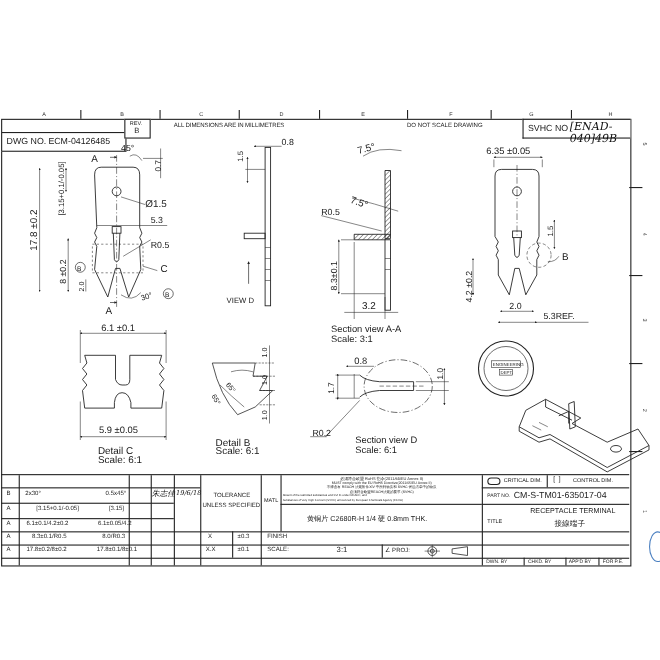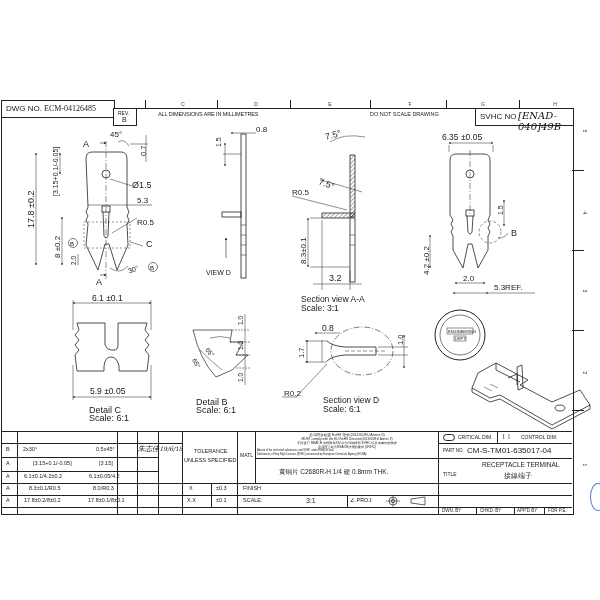--- a/index.html
+++ b/index.html
@@ -44,23 +44,23 @@
   <div class="abs" style="left:0;top:142px;width:12px;height:1px;background:#222"></div>
   <div class="abs" style="left:0;top:222px;width:12px;height:1px;background:#222"></div>
   <div class="abs" style="left:0;top:302px;width:12px;height:1px;background:#222"></div>
 </div>
 <span class="right-margin-num" style="top:128px">5</span>
 <span class="right-margin-num" style="top:210px">4</span>
 <span class="right-margin-num" style="top:288px">3</span>
 <span class="right-margin-num" style="top:370px">2</span>
 <span class="right-margin-num" style="top:462px">1</span>
 
-<div class="hdr-box" style="left:1px;top:100px;width:112px;height:16px;">
+<div class="hdr-box" style="left:1px;top:120px;width:112px;height:16px;">
   <span class="abs" style="left:4px;top:3px;font-size:8px;">DWG NO.</span>
-  <span class="abs" style="left:42px;top:3px;font-size:8px;font-family:Liberation Serif, serif;">ECM-04126485</span>
+  <span class="abs" style="left:42px;top:3px;font-size:8px;">ECM-04126485</span>
 </div>
 <div class="hdr-box" style="left:113px;top:108px;width:22px;height:16px;">
   <span class="abs" style="left:4px;top:1px;font-size:5px;">REV.</span>
   <span class="abs" style="left:8px;top:7px;font-size:7px;">B</span>
 </div>
 <span class="abs" style="left:158px;top:111px;font-size:5.5px;letter-spacing:-0.1px">ALL DIMENSIONS ARE IN MILLIMETRES</span>
 <span class="abs" style="left:370px;top:111px;font-size:5.5px;">DO NOT SCALE DRAWING</span>
 <div class="hdr-box" style="left:475px;top:108px;width:97px;height:16px;border-right:none;">
   <span class="abs" style="left:4px;top:3px;font-size:8px;">SVHC NO</span>
   <span class="abs handwrite" style="left:42px;top:1px;font-size:10px;">[ENAD-040]49B</span>

